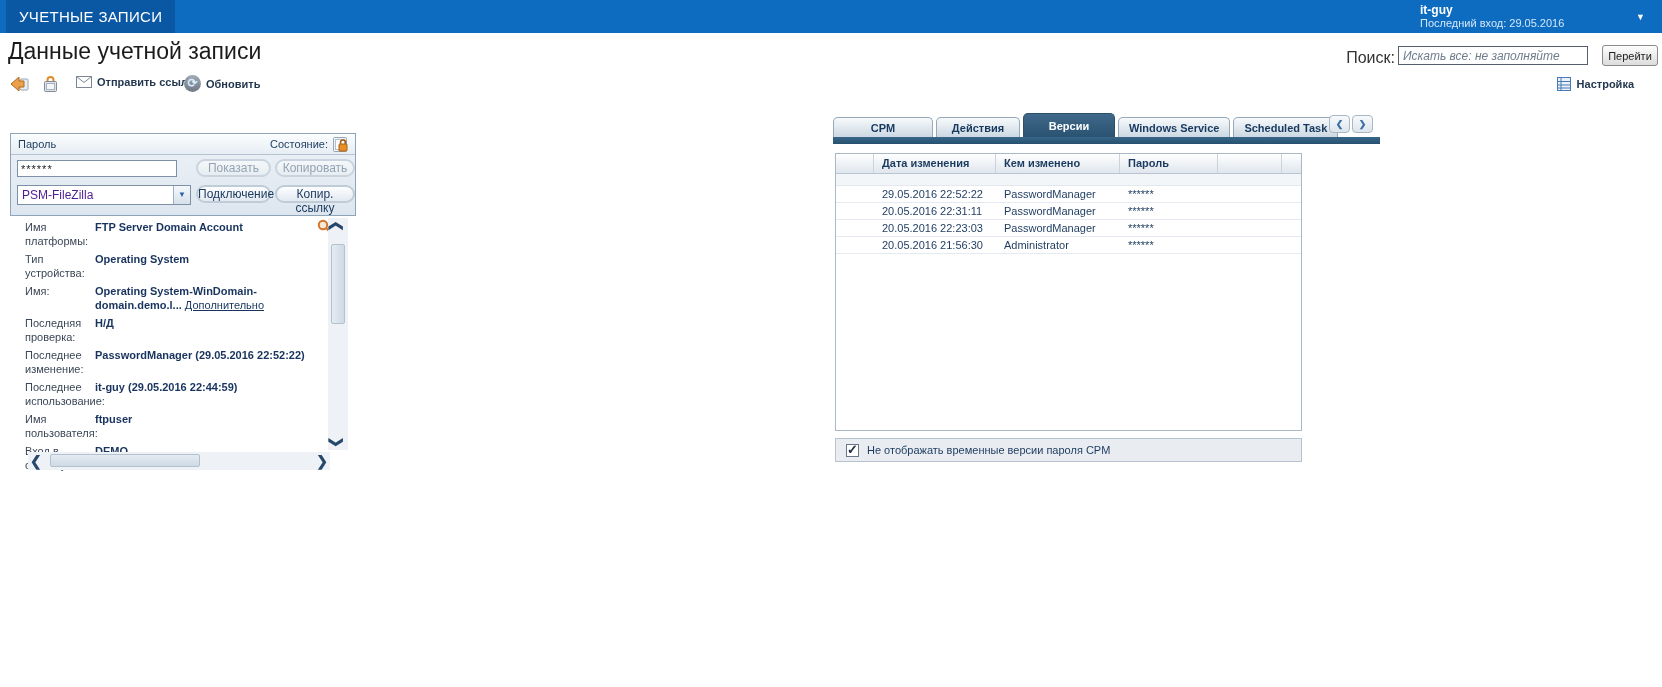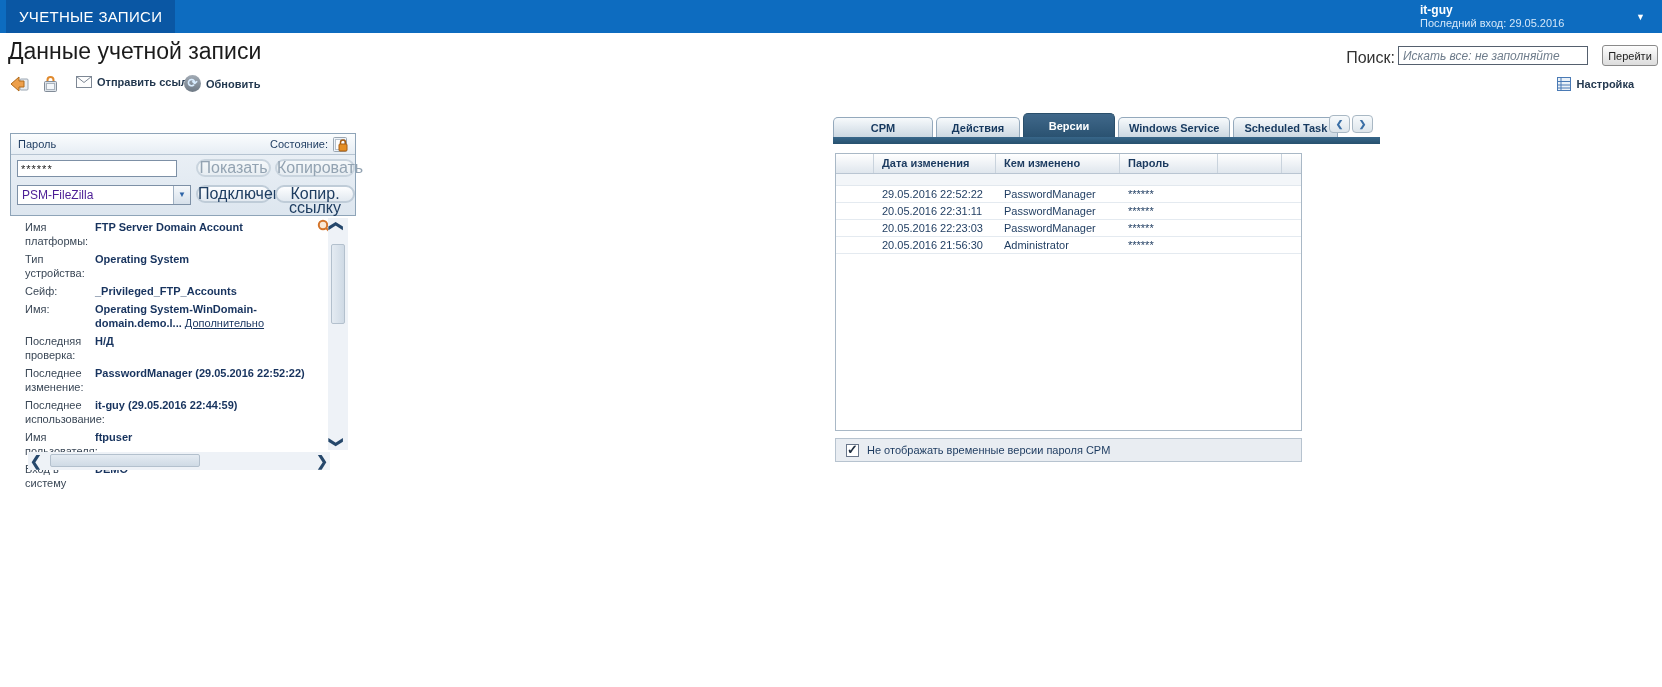--- a/index.html
+++ b/index.html
@@ -48,21 +48,21 @@
   .pwd-content { position:relative; height:60px; }
   .pwd-input { position:absolute; left:6px; top:5px; width:160px; height:17px;
     border:1px solid #7d90a6; font-family:"Liberation Sans",sans-serif; font-size:11px;
     padding:0 3px; letter-spacing:1px; color:#222; background:#fff; }
   .combo { position:absolute; left:6px; top:30px; width:174px; height:20px;
     border:1px solid #7d90a6; background:#fff; display:flex; cursor:pointer; }
   .combo-text { flex:1; line-height:18px; padding:0 4px; font-size:12px; color:#4c1d95; }
   .combo-btn { width:17px; background:linear-gradient(#f5f8fb,#d6e0ea); border-left:1px solid #9fb0c2;
     color:#2f65a8; font-size:8px; text-align:center; line-height:18px; }
   .pill { position:absolute; height:18px; border-radius:9px; font-family:"Liberation Sans",sans-serif;
-    font-size:16px; line-height:14px; border:2px solid #bfccd8;
+    font-size:12px; line-height:14px; border:2px solid #bfccd8;
     background:linear-gradient(#fdfeff,#e2e9f0); cursor:pointer;text-align:center; }
   .pill.disabled { color:#93a3b2; border-color:#c9d4de; background:linear-gradient(#f5f8fa,#e7edf2); cursor:default; }
   .pill.enabled { color:#1e3d61; }
   .pill.r1 { top:4px; }
   .pill.r2 { top:30px; }
   .pill.c1 { left:185px; width:75px; }
   .pill.c2 { left:264px; width:80px; }
 
   
   .details { position:absolute; left:10px; top:218px; width:318px; }
@@ -218,23 +218,20 @@
       <line x1="10" y1="9" x2="13.5" y2="12.5" stroke="#d4742a" stroke-width="2"></line>
     </svg>
   </span>
   <div class="drow">
     <span class="dlabel">Имя платформы:</span><span class="dvalue">FTP Server Domain Account</span>
   </div>
   <div class="drow">
     <span class="dlabel">Тип устройства:</span><span class="dvalue">Operating System</span>
   </div>
   <div class="drow">
-    <span class="dlabel">Сейф:</span><span class="dvalue">_Privileged_FTP_Accounts</span>
-  </div>
-  <div class="drow">
     <span class="dlabel">Имя:</span><span class="dvalue"><span>Operating System-WinDomain-domain.demo.l...</span> <a class="dlink">Дополнительно</a></span>
   </div>
   <div class="drow">
     <span class="dlabel">Последняя проверка:</span><span class="dvalue">Н/Д</span>
   </div>
   <div class="drow">
     <span class="dlabel">Последнее изменение:</span><span class="dvalue">PasswordManager (29.05.2016 22:52:22)</span>
   </div>
   <div class="drow">
     <span class="dlabel">Последнее использование:</span><span class="dvalue">it-guy (29.05.2016 22:44:59)</span>

